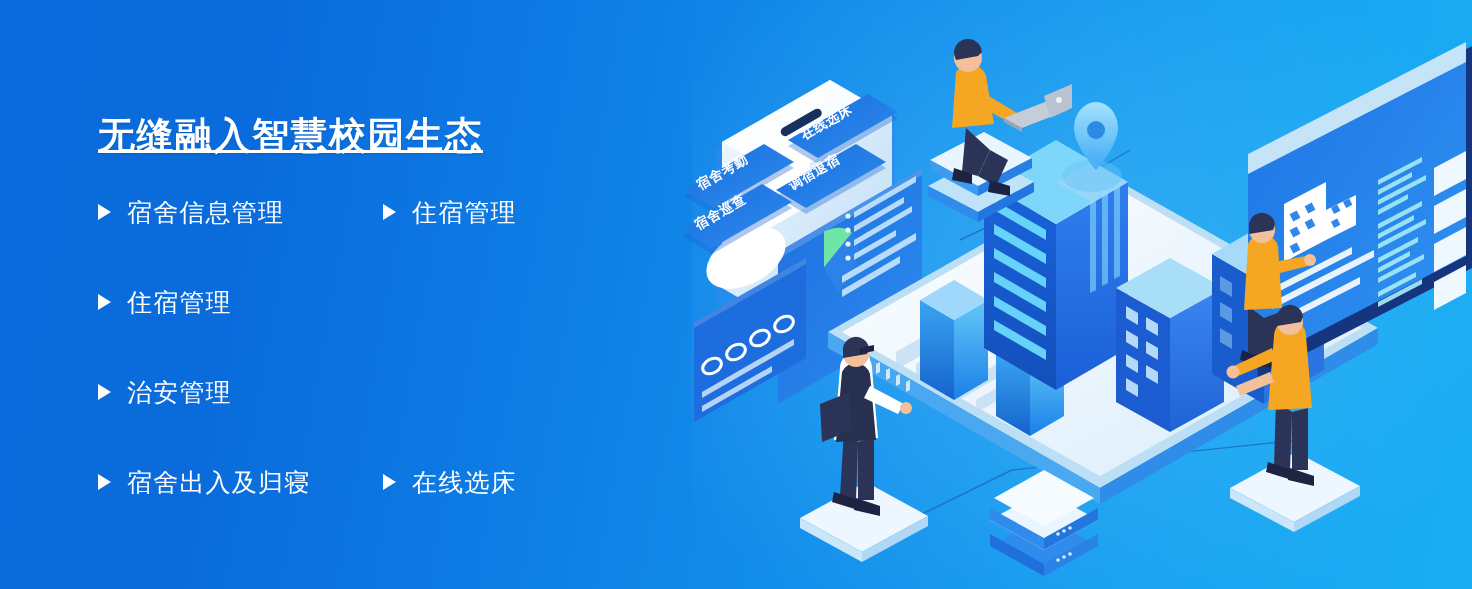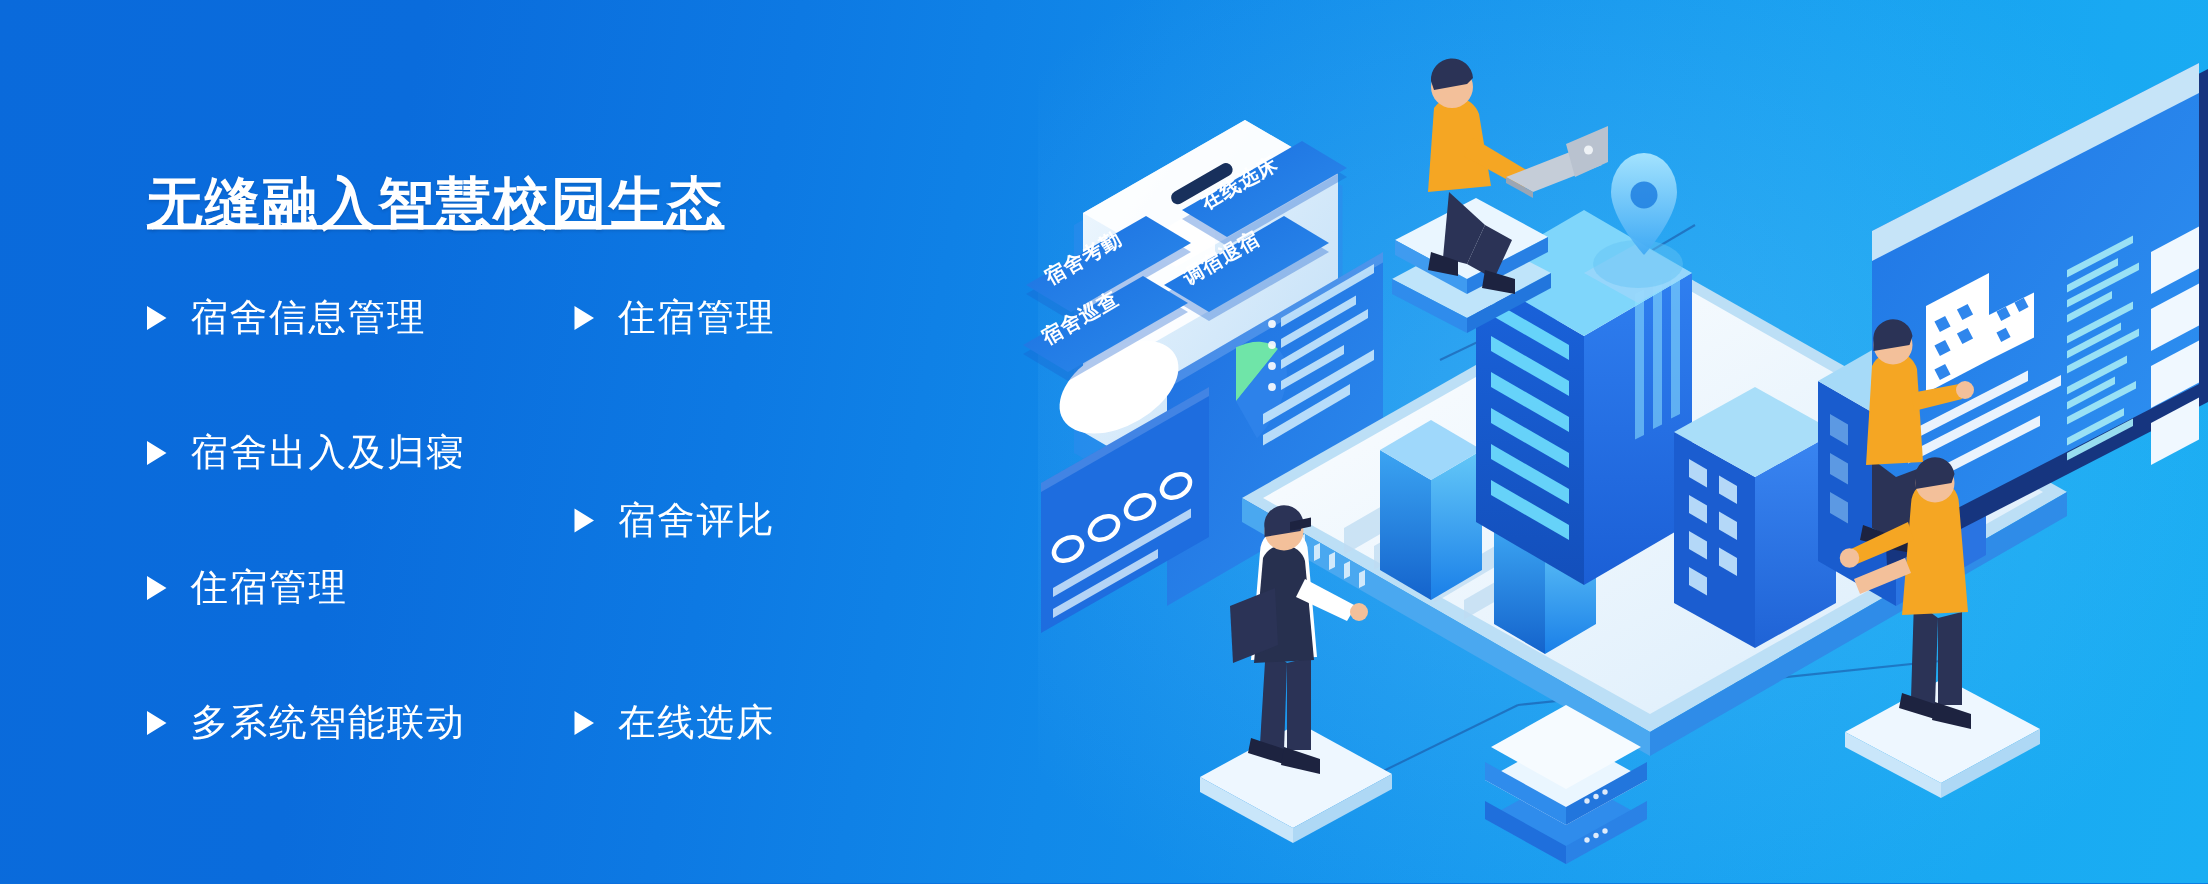--- a/index.html
+++ b/index.html
@@ -88,39 +88,35 @@
     <div class="headline">无缝融入智慧校园生态</div>
 
     <div id="features">
       <div class="fcol left">
         <div class="feature">
           <span class="tri"></span>
           <span class="flabel">宿舍信息管理</span>
         </div>
         <div class="feature">
           <span class="tri"></span>
+          <span class="flabel">住宿管理</span>
+        </div>
+        <div class="feature">
+          <span class="tri"></span>
+          <span class="flabel">治安管理</span>
+        </div>
+        <div class="feature">
+          <span class="tri"></span>
           <span class="flabel">宿舍出入及归寝</span>
-        </div>
-        <div class="feature">
-          <span class="tri"></span>
-          <span class="flabel">住宿管理</span>
-        </div>
-        <div class="feature">
-          <span class="tri"></span>
-          <span class="flabel">多系统智能联动</span>
         </div>
       </div>
       <div class="fcol right">
         <div class="feature">
           <span class="tri"></span>
           <span class="flabel">住宿管理</span>
-        </div>
-        <div class="feature">
-          <span class="tri"></span>
-          <span class="flabel">宿舍评比</span>
         </div>
         <div class="feature">
           <span class="tri"></span>
           <span class="flabel">在线选床</span>
         </div>
       </div>
     </div>
   </div>
 
   <div id="art">

